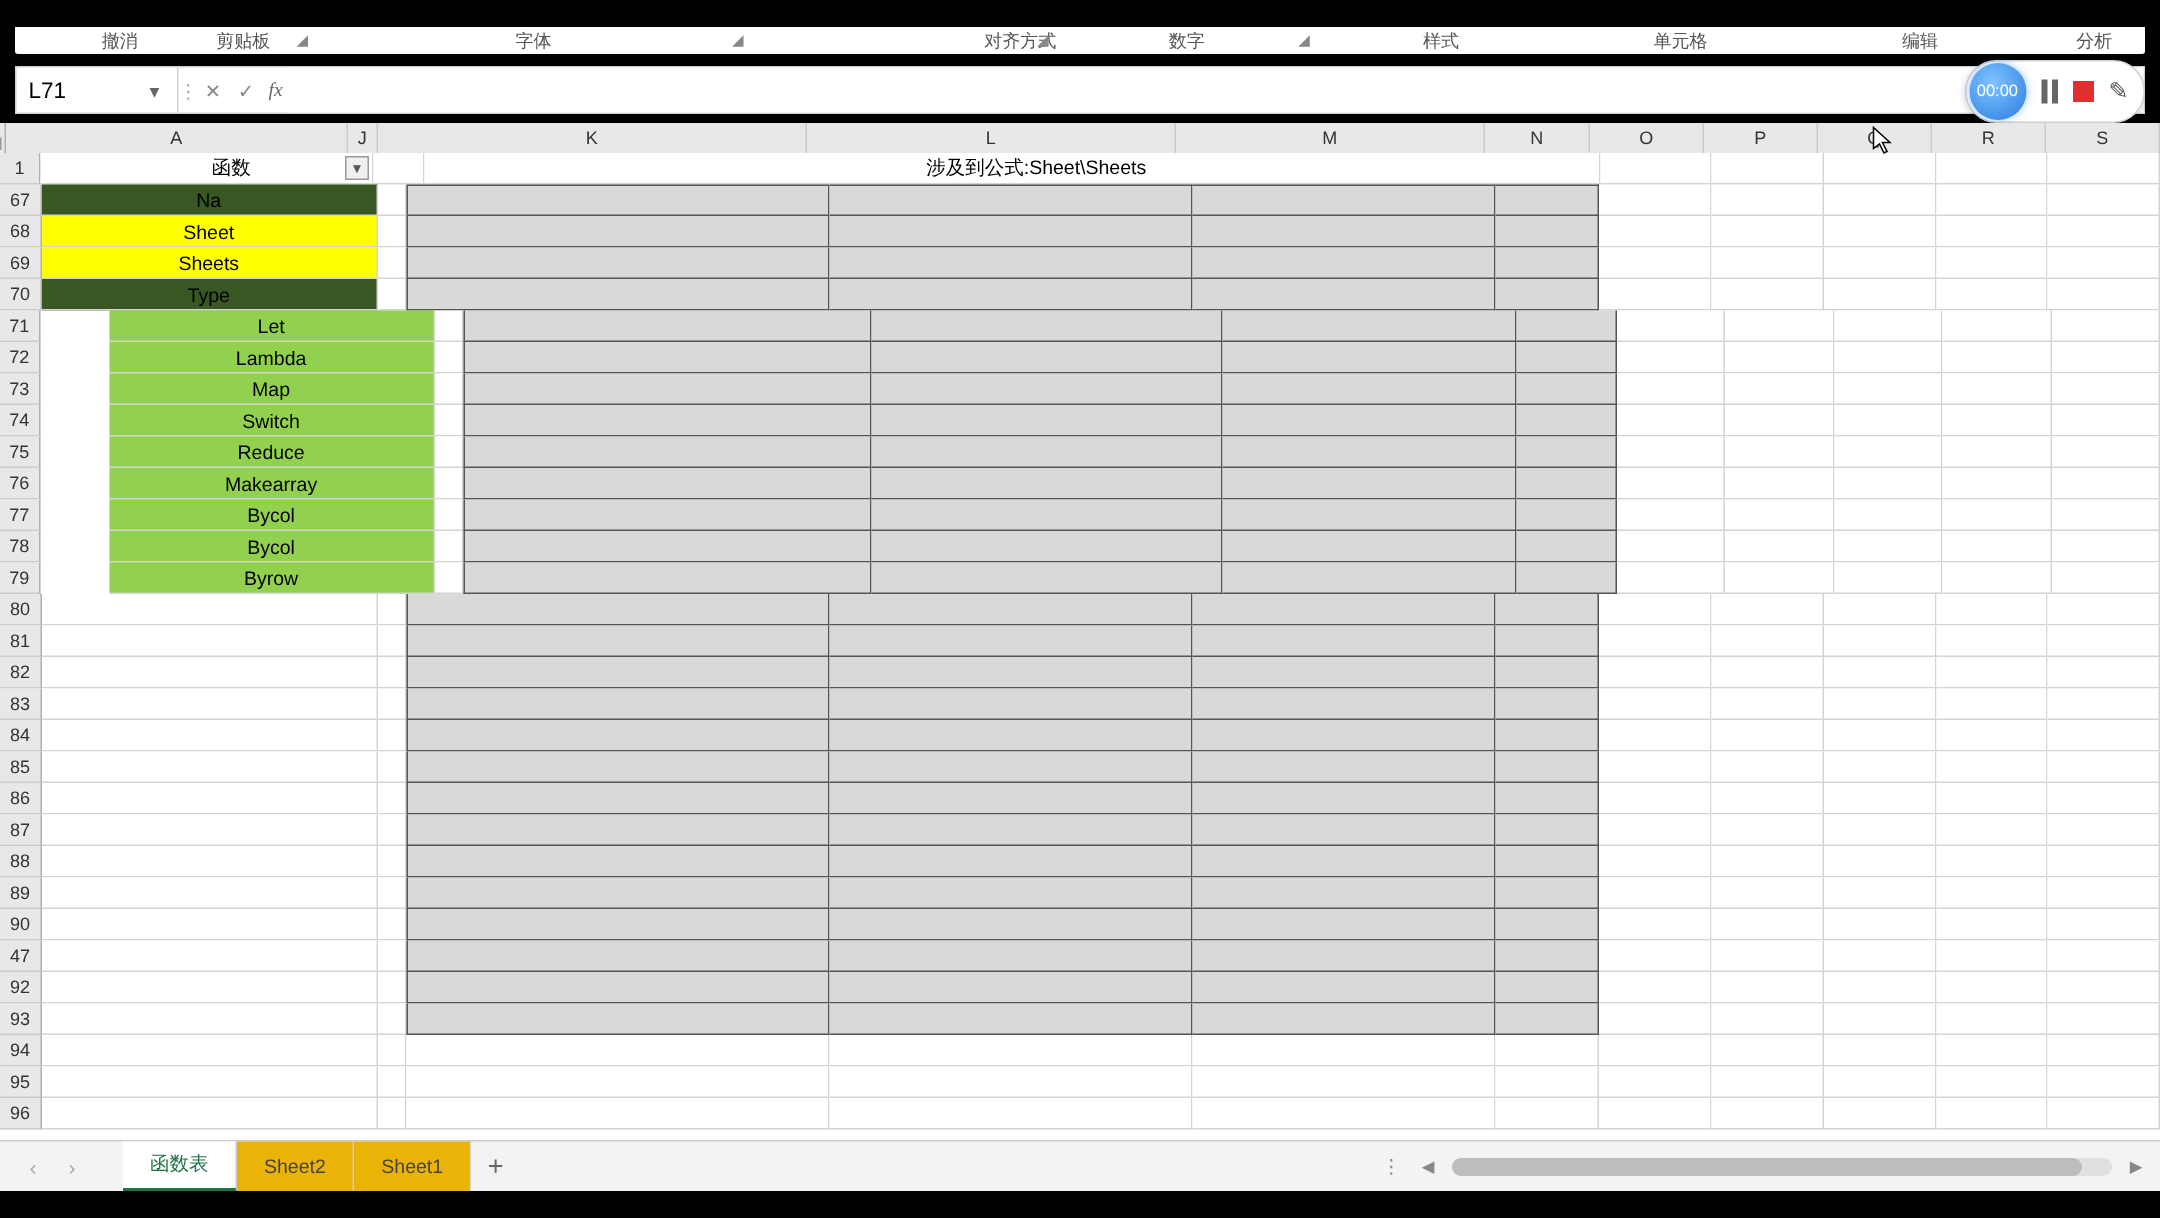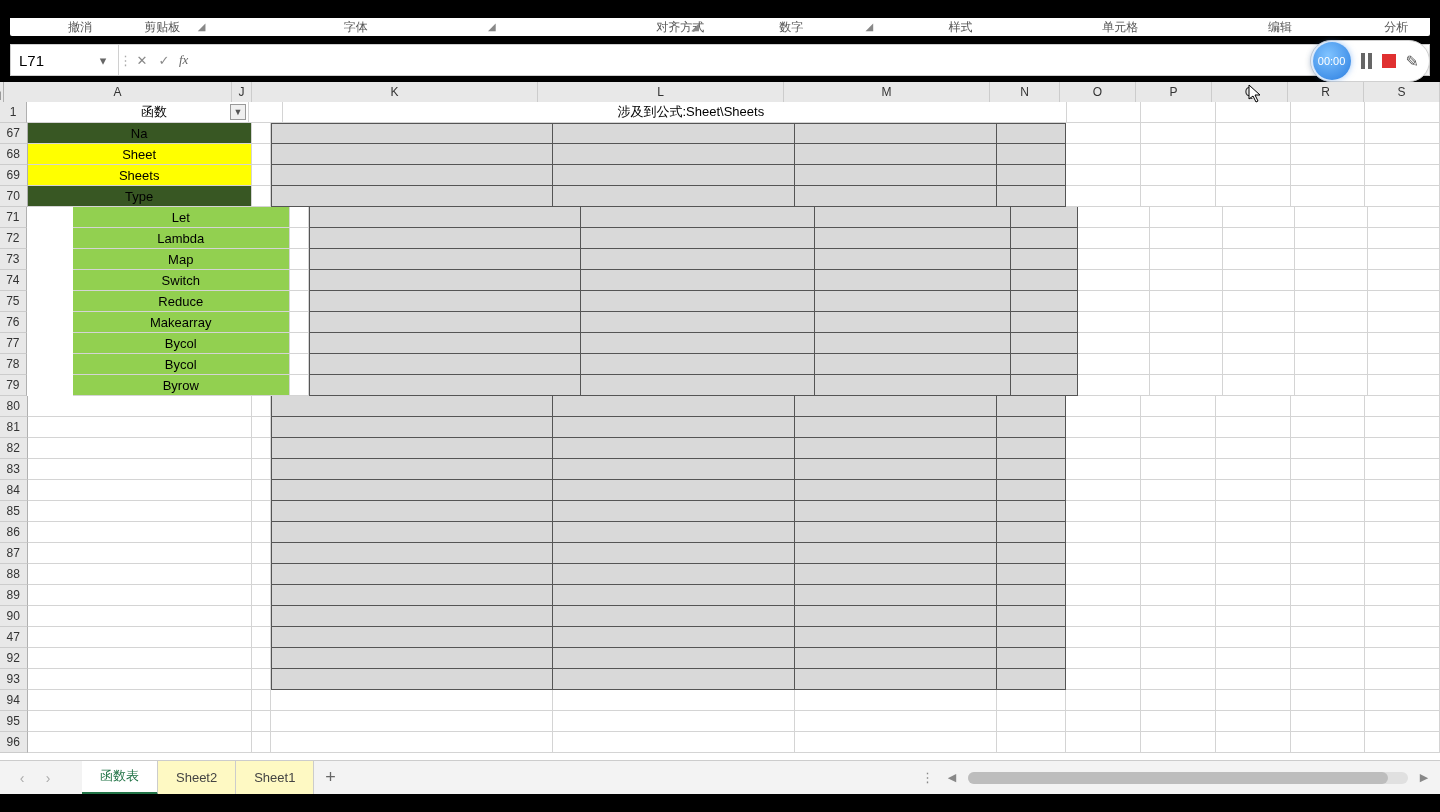--- a/index.html
+++ b/index.html
@@ -78,21 +78,21 @@
 .filter-dd { position: absolute; right: 2px; top: 2px; width: 16px; height: 16px; border: 1px solid #999; background: #f0f0f0; display: flex; align-items: center; justify-content: center; font-size: 9px; color: #555; }
 
 
 .merged-header { width: 808px; }
 
 
 .sheet-tabs { position: absolute; bottom: 18px; left: 0; right: 0; height: 34px; background: #f3f3f3; border-top: 1px solid #ccc; display: flex; align-items: center; }
 .tab-nav { display: flex; gap: 6px; padding: 0 12px; }
 .tab-nav-btn { width: 20px; height: 20px; display: flex; align-items: center; justify-content: center; color: #aaa; font-size: 14px; }
 .tabs-list { display: flex; align-items: stretch; height: 34px; margin-left: 12px; }
-.tab { padding: 0 18px; display: flex; align-items: center; border-right: 1px solid #ccc; font-size: 13px; color: #444; background: #fef9c3; }
+.tab { padding: 0 18px; display: flex; align-items: center; border-right: 1px solid #ccc; font-size: 13px; color: #444; background: #eab308; }
 .tab.active { background: #fff; border-bottom: 3px solid #217346; color: #217346; font-weight: 500; }
 .tab-add { width: 32px; display: flex; align-items: center; justify-content: center; color: #666; font-size: 18px; }
 .tabs-right { margin-left: auto; display: flex; align-items: center; gap: 8px; padding-right: 8px; }
 .tabs-menu { color: #888; letter-spacing: 2px; }
 .hscroll-arrow { width: 16px; height: 16px; display: flex; align-items: center; justify-content: center; color: #888; font-size: 11px; }
 .hscroll { width: 440px; height: 12px; background: #e0e0e0; border-radius: 6px; position: relative; }
 .hscroll-thumb { position: absolute; left: 0; top: 0; height: 12px; width: 420px; background: #bdbdbd; border-radius: 6px; }
 
 
 .bottom-bar { position: absolute; bottom: 0; left: 0; right: 0; height: 18px; background: #000; }

